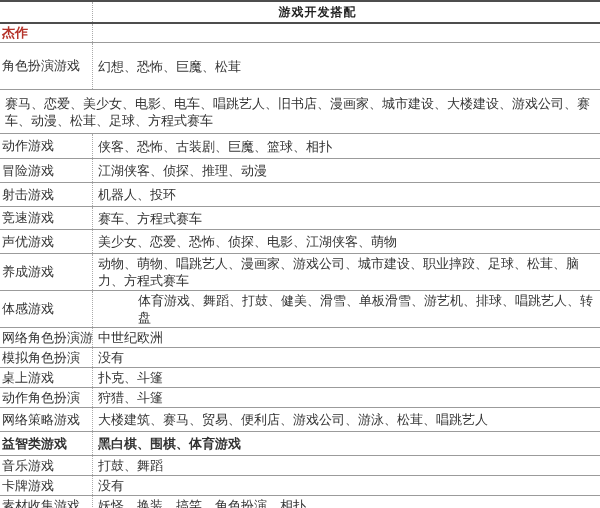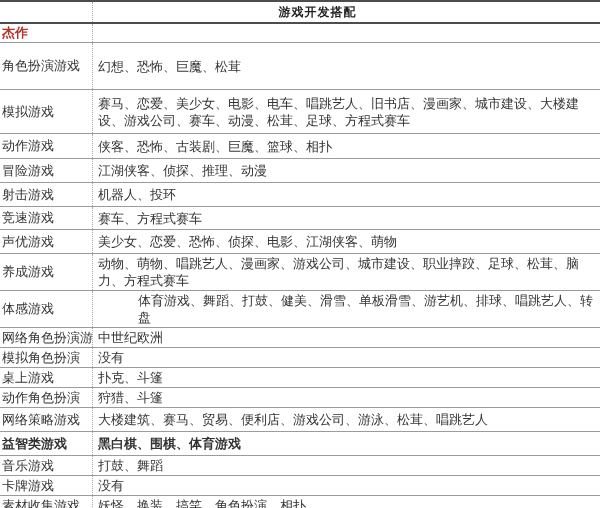--- a/index.html
+++ b/index.html
@@ -111,21 +111,20 @@
   <div id="rows-container">
       <div class="row">
         <div class="cell-label">杰作</div>
         <div class="cell-content"></div>
       </div>
       <div class="row">
         <div class="cell-label">角色扮演游戏</div>
         <div class="cell-content">幻想、恐怖、巨魔、松茸</div>
       </div>
       <div class="row">
-        <div class="cell-label">模拟游戏</div>
         <div class="cell-content">赛马、恋爱、美少女、电影、电车、唱跳艺人、旧书店、漫画家、城市建设、大楼建设、游戏公司、赛车、动漫、松茸、足球、方程式赛车</div>
       </div>
       <div class="row">
         <div class="cell-label">动作游戏</div>
         <div class="cell-content">侠客、恐怖、古装剧、巨魔、篮球、相扑</div>
       </div>
       <div class="row">
         <div class="cell-label">冒险游戏</div>
         <div class="cell-content">江湖侠客、侦探、推理、动漫</div>
       </div>

